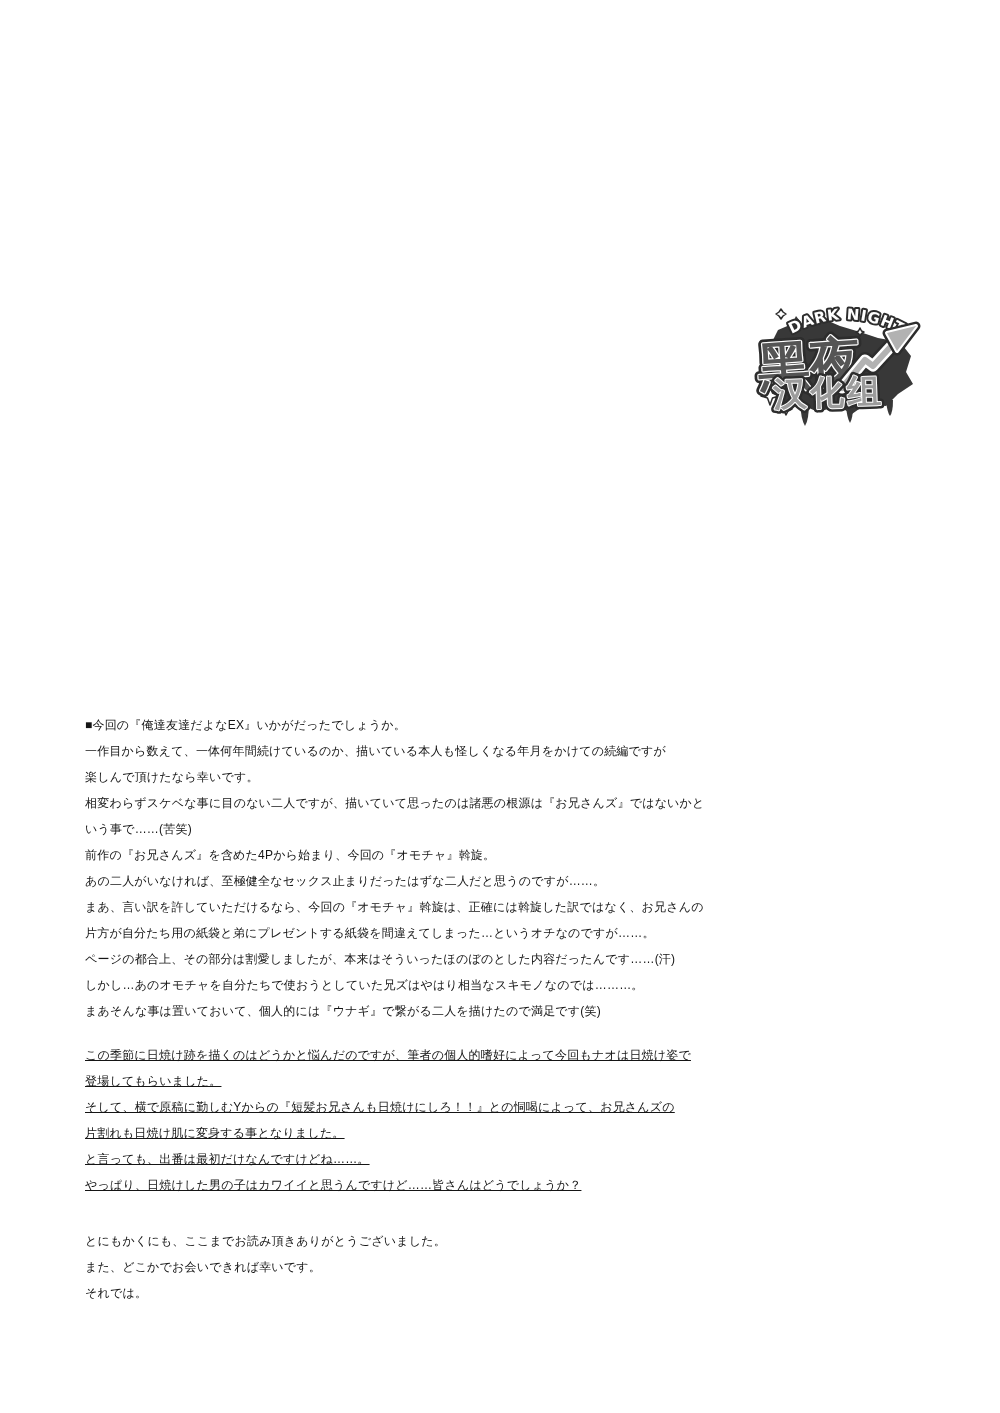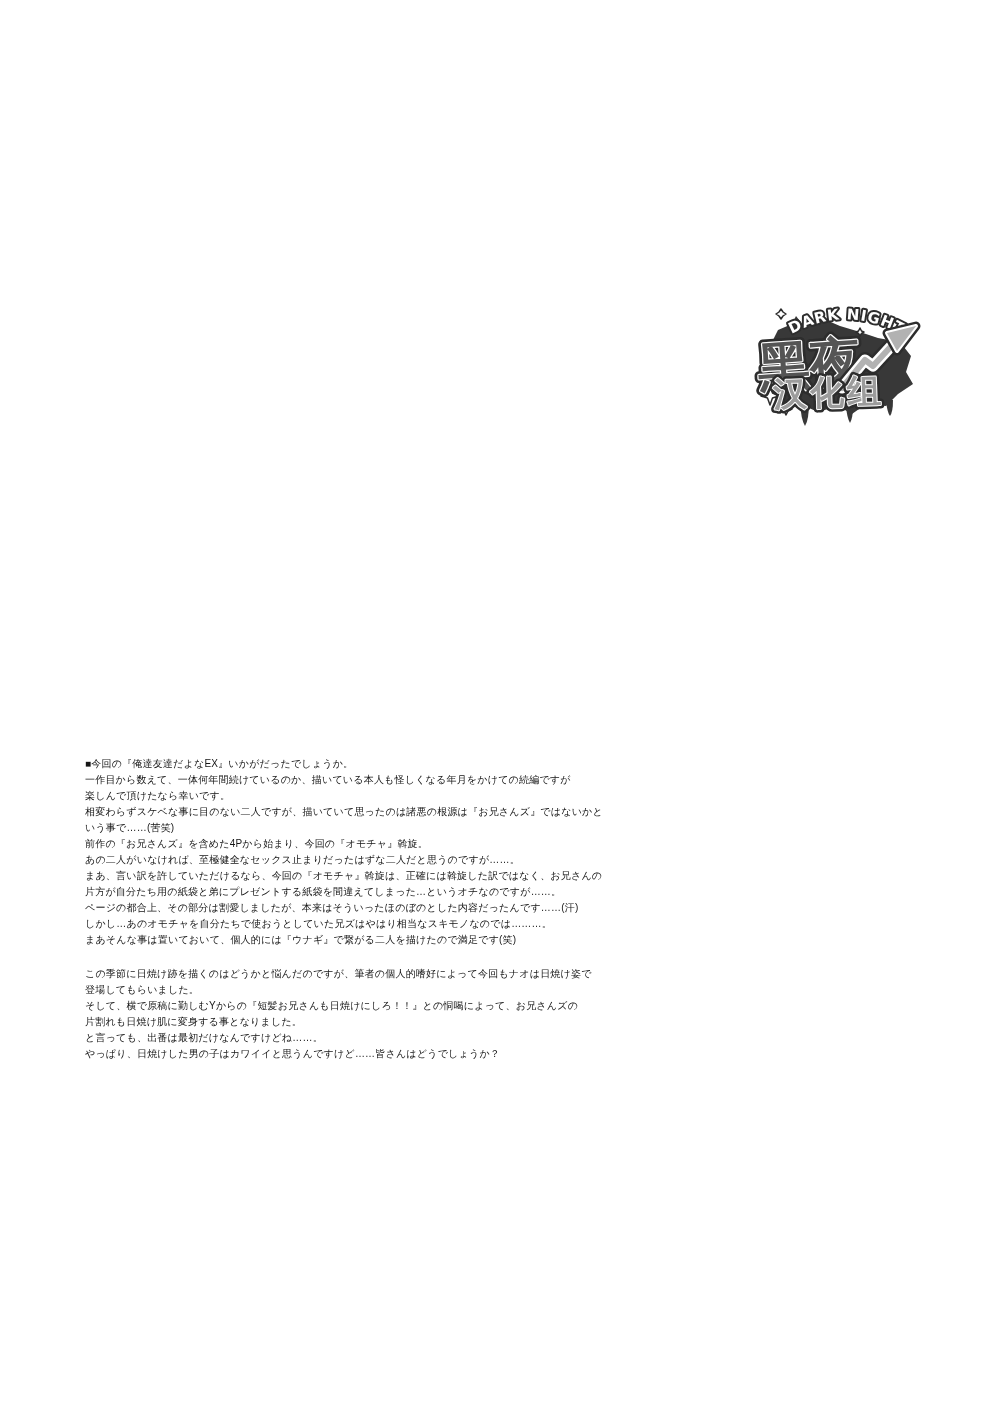--- a/index.html
+++ b/index.html
@@ -56,33 +56,33 @@
   .sub-cjk.cjk-inner {
     fill: #9c9c9c;
     stroke: #ffffff;
     stroke-width: 2px;
     paint-order: stroke;
     stroke-linejoin: round;
   }
   .afterword {
     position: absolute;
     left: 85px;
-    top: 756px;
+    top: 712px;
     width: 860px;
     color: #151515;
-    font-size: 10px;
-    line-height: 16px;
+    font-size: 12px;
+    line-height: 26px;
     letter-spacing: 0.2px;
   }
   .afterword p {
     margin: 0;
     white-space: pre-line;
   }
   .afterword p.gap-1 { margin-bottom: 18px; }
-  .afterword p.gap-3 { margin-bottom: 30px; }
+  .afterword p.gap-3 { margin-bottom: 30px; text-decoration: underline; }
 </style>
 </head>
 <body>
 
 <div class="page">
 
   <div class="logo">
     <svg viewBox="0 0 175 132">
       <defs>
         <path id="bannerArc" d="M 40,38 Q 103,2 166,44" fill="none"></path>
@@ -135,15 +135,18 @@
 片方が自分たち用の紙袋と弟にプレゼントする紙袋を間違えてしまった…というオチなのですが……。
 ページの都合上、その部分は割愛しましたが、本来はそういったほのぼのとした内容だったんです……(汗)
 しかし…あのオモチャを自分たちで使おうとしていた兄ズはやはり相当なスキモノなのでは………。
 まあそんな事は置いておいて、個人的には『ウナギ』で繋がる二人を描けたので満足です(笑)</p>
     <p class="gap-3">この季節に日焼け跡を描くのはどうかと悩んだのですが、筆者の個人的嗜好によって今回もナオは日焼け姿で
 登場してもらいました。
 そして、横で原稿に勤しむYからの『短髪お兄さんも日焼けにしろ！！』との恫喝によって、お兄さんズの
 片割れも日焼け肌に変身する事となりました。
 と言っても、出番は最初だけなんですけどね……。
 やっぱり、日焼けした男の子はカワイイと思うんですけど……皆さんはどうでしょうか？</p>
+    <p>とにもかくにも、ここまでお読み頂きありがとうございました。
+また、どこかでお会いできれば幸いです。
+それでは。</p>
   </div>
 
 </div>
 
 </body></html>

